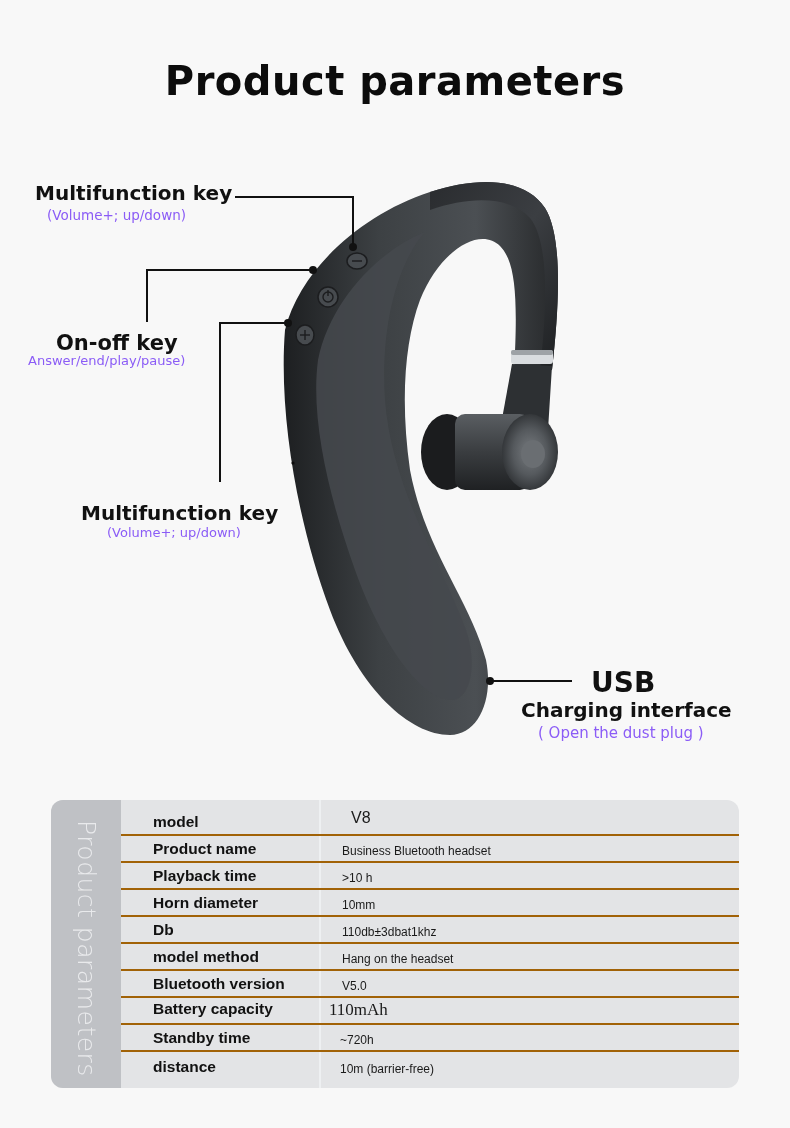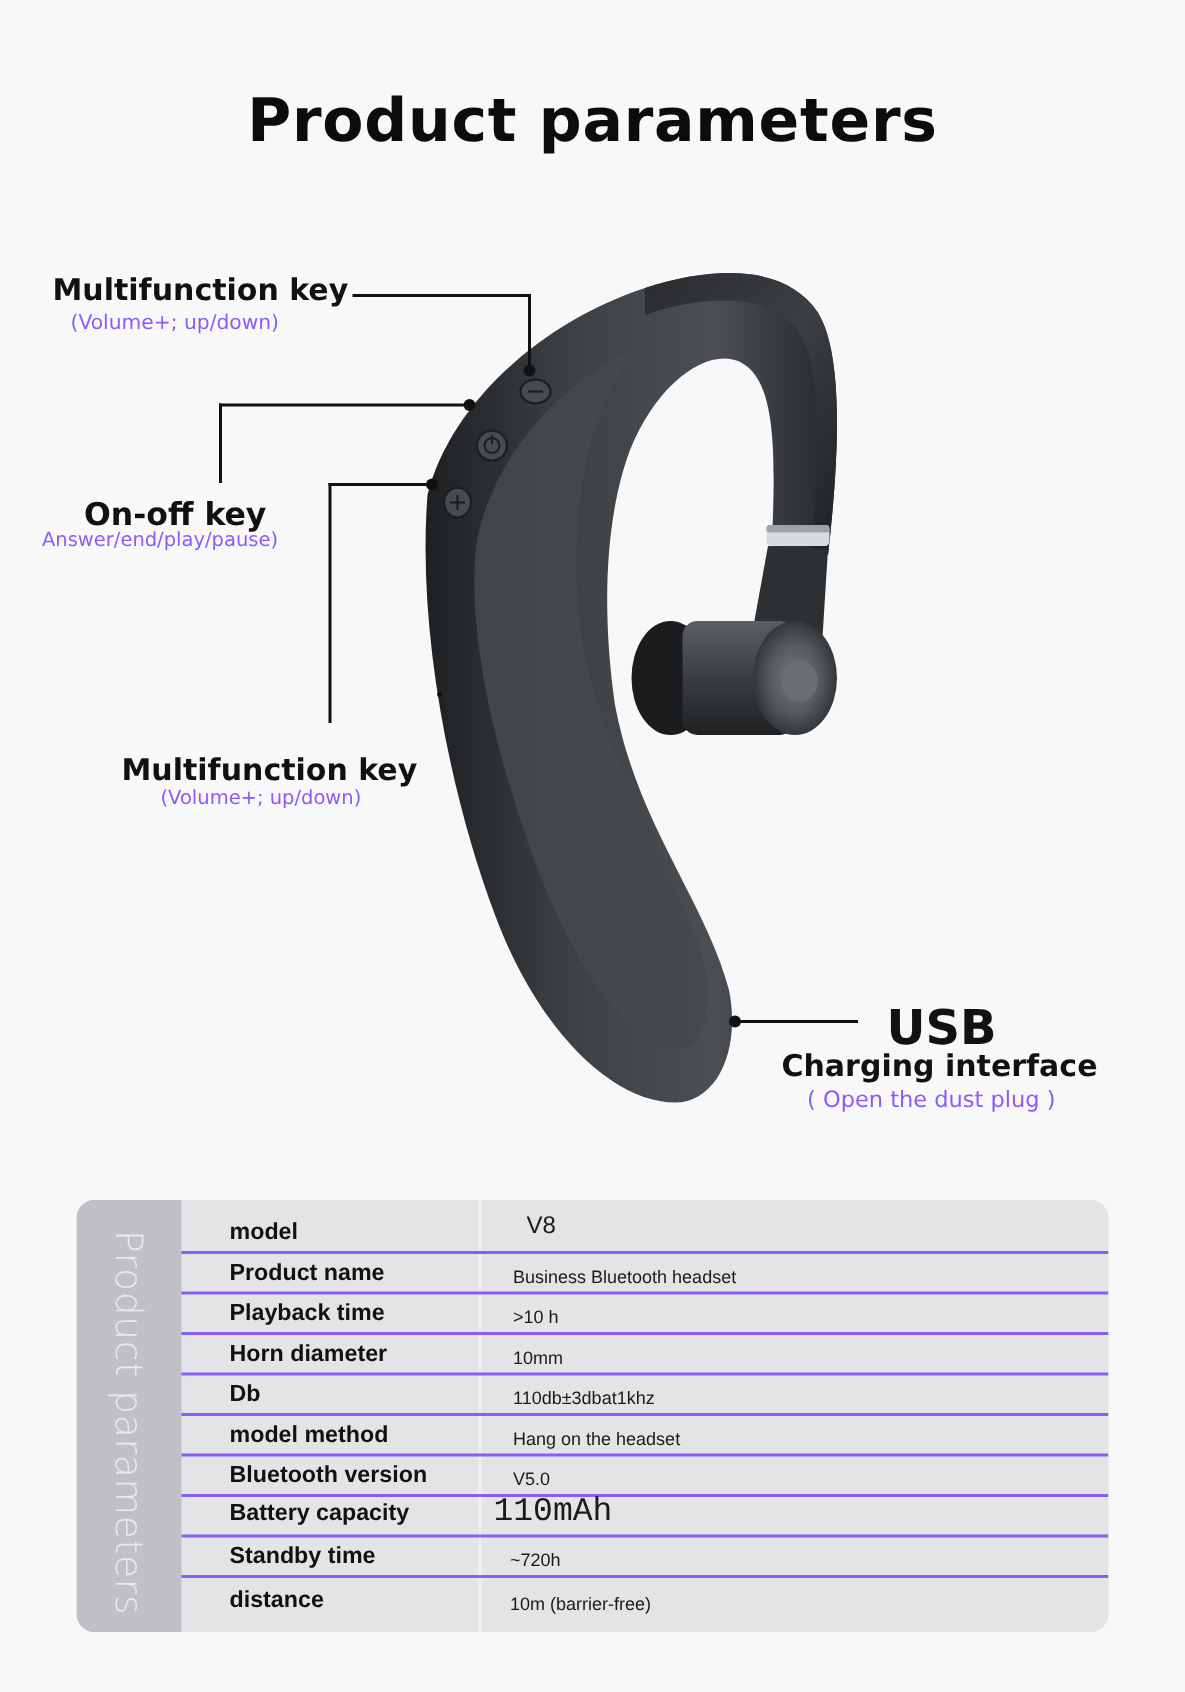--- a/index.html
+++ b/index.html
@@ -32,32 +32,32 @@
       position: absolute; left: 35px; top: 20px;
       transform-origin: 0 0; transform: rotate(90deg) translateY(-50%);
       font-size: 25px; font-weight: 300; color: #e9eaec; white-space: nowrap; letter-spacing: 0.5px;
       font-family: "DejaVu Sans", sans-serif;
     }
     .specs-divider {
       position: absolute; left: 268px; top: 0; width: 2px; height: 100%; background: #eef0f2;
     }
     .spec-row {
       position: absolute; left: 70px; width: 618px; height: 27px;
-      border-bottom: 2px solid #8b5cf6;
+      border-bottom: 2px solid #a16207;
     }
     .spec-row:last-child { border-bottom: none; padding-left: 16px; }
     .spec-label {
       position: absolute; left: 32px; bottom: 3px; font-size: 15.5px; font-weight: bold; color: #111;
       font-family: "Liberation Sans", sans-serif;
     }
     .spec-value {
       position: absolute; left: 221px; bottom: 3px; font-size: 12px; color: #1a1a1a;
       font-family: "Liberation Sans", sans-serif;
     }
-    .spec-value.serif { font-family: Liberation Mono, monospace; font-size: 22px; left: 208px; }
+    .spec-value.serif { font-family: Liberation Serif, serif; font-size: 17px; left: 208px; }
   </style>
 </head>
 <body>
 
 <div class="page-title">Product parameters</div>
 
 <svg class="illustration" viewBox="0 0 790 780" xmlns="http://www.w3.org/2000/svg">
   <defs>
     <linearGradient id="bodyGrad" x1="0" y1="0" x2="1" y2="0">
       <stop offset="0" stop-color="#1d1f21"></stop>
@@ -146,21 +146,21 @@
 <div class="dot" style="left:309px; top:266px;"></div>
 
 <div class="callout-title" style="left:81px; top:501px;">Multifunction key</div>
 <div class="callout-sub" style="left:107px; top:525px; font-size:13px;">(Volume+; up/down)</div>
 <div class="line" style="left:219px; top:322px; width:70px; height:2px;"></div>
 <div class="line" style="left:219px; top:322px; width:2px; height:160px;"></div>
 <div class="dot" style="left:284px; top:319px;"></div>
 
 <div class="dot" style="left:486px; top:677px;"></div>
 <div class="line" style="left:490px; top:680px; width:82px; height:2px;"></div>
-<div class="callout-title" style="left:591px; top:666px; font-size:32px;">USB</div>
+<div class="callout-title" style="left:591px; top:666px; font-size:28px;">USB</div>
 <div class="callout-title" style="left:521px; top:698px; font-size:20px;">Charging interface</div>
 <div class="callout-sub" style="left:538px; top:724px; font-size:15px;">( Open the dust plug )</div>
 
 <div class="specs">
   <div class="specs-side">
     <div class="specs-side-label">Product parameters</div>
   </div>
   <div class="specs-divider"></div>
 
   <div class="spec-row" style="top:4px; height:32px;">

